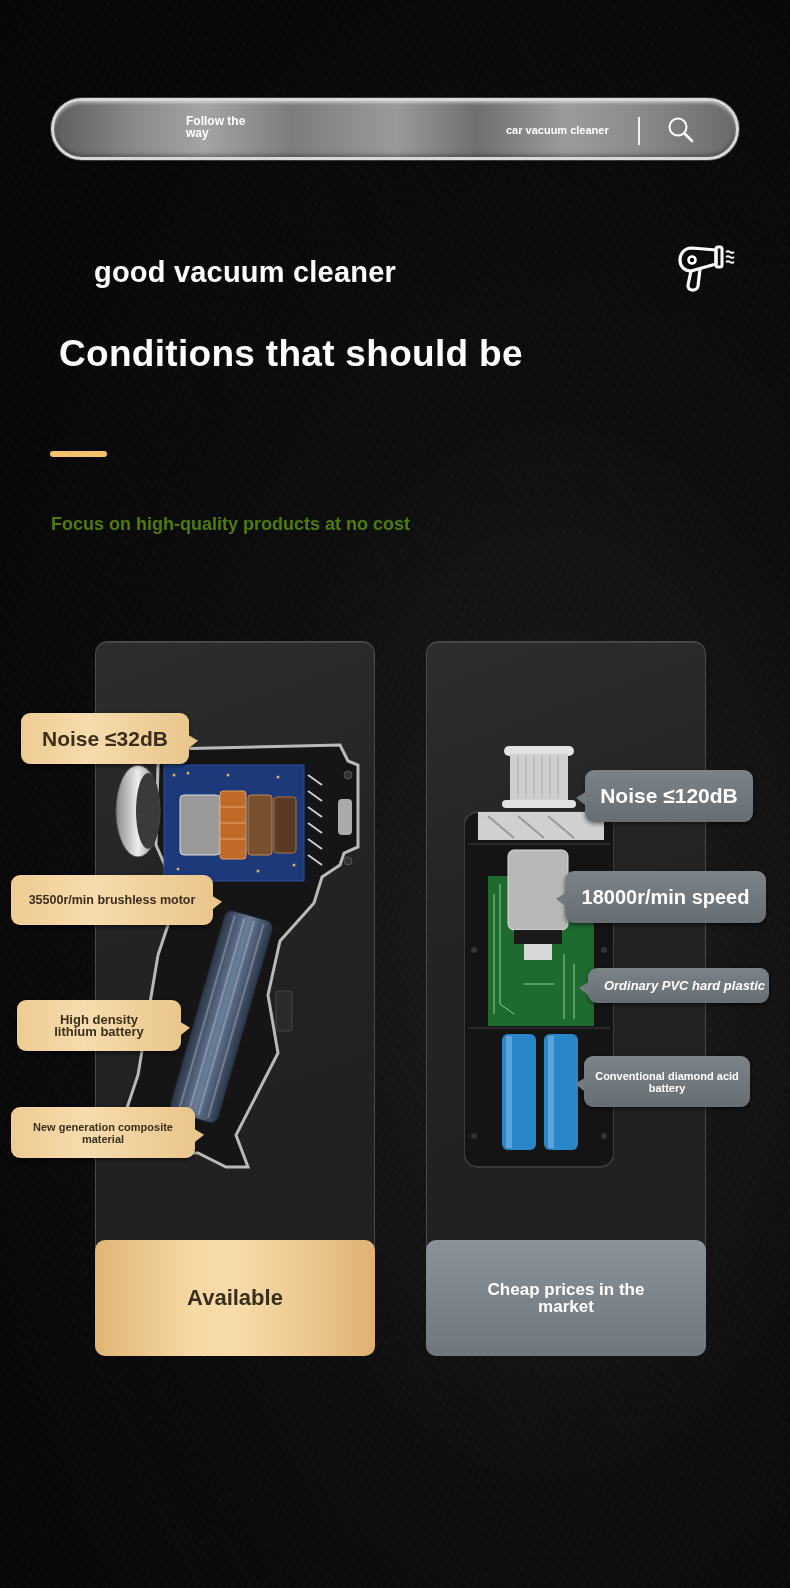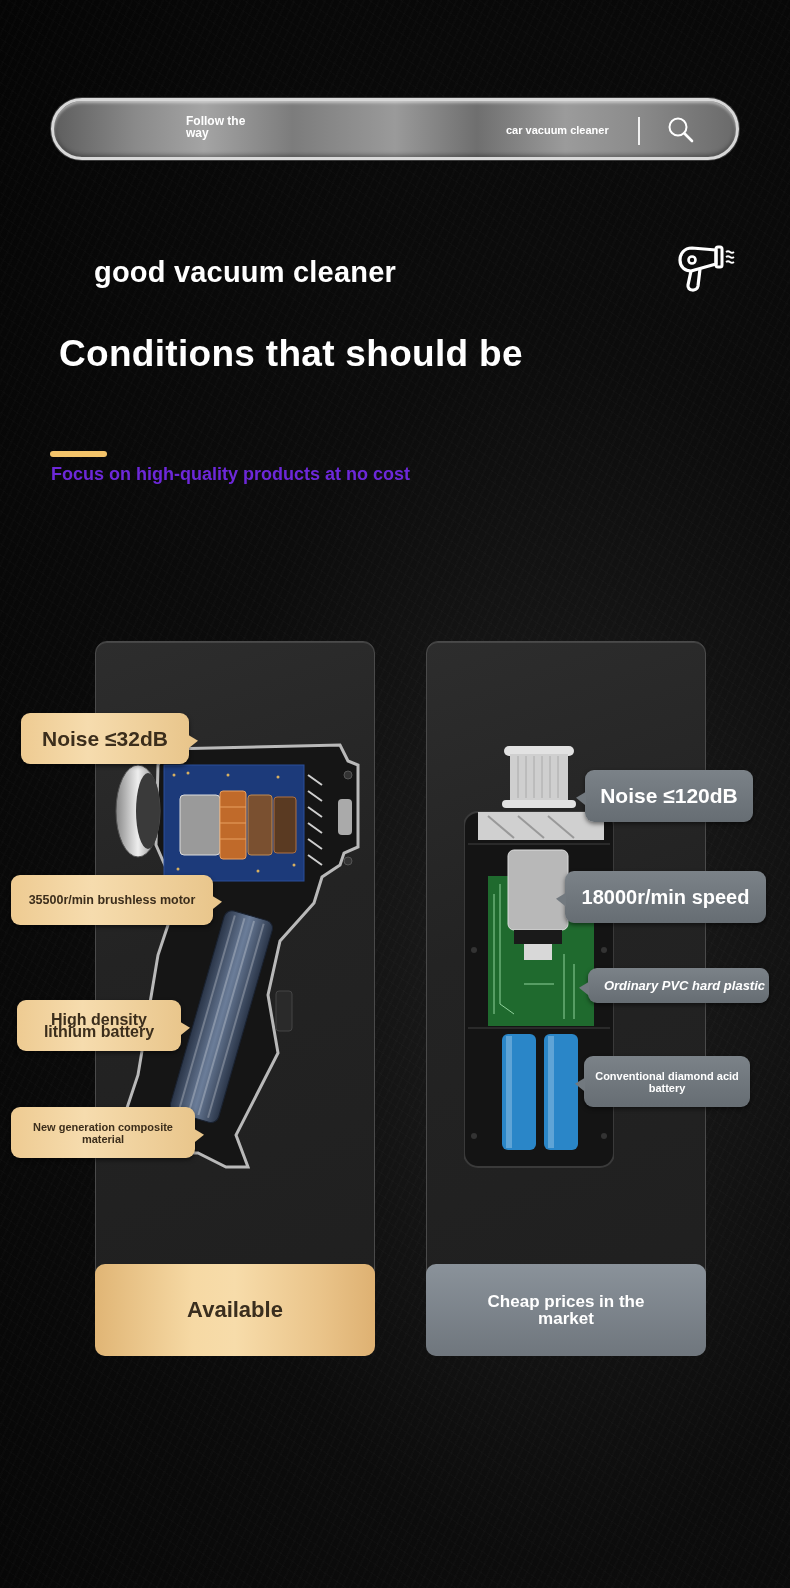--- a/index.html
+++ b/index.html
@@ -47,35 +47,35 @@
   .dryer-icon { position: absolute; left: 676px; top: 238px; width: 62px; height: 58px; }
   .headline {
     position: absolute; left: 59px; top: 333px;
     font-size: 37px; font-weight: bold; color: #fff; letter-spacing: 0.3px;
   }
   .accent-bar {
     position: absolute; left: 50px; top: 451px; width: 57px; height: 6px;
     border-radius: 3px; background: #f4c46a;
   }
   .subline {
-    position: absolute; left: 51px; top: 464px;
-    font-size: 18px; font-weight: bold; color: #6d28d9;
+    position: absolute; left: 51px; top: 514px;
+    font-size: 18px; font-weight: bold; color: #4d7c0f;
   }
   
   .card {
     position: absolute; top: 641px; height: 715px;
     border-radius: 12px;
     background: linear-gradient(160deg, #2d2d2d 0%, #232323 40%, #1f1f1f 100%);
     border: 1.5px solid #4a4a4a;
     box-shadow: inset 0 1px 0 rgba(255,255,255,0.12);
   }
   .card.left { left: 95px; width: 280px; }
   .card.right { left: 426px; width: 280px; }
   .card-footer {
-    position: absolute; left: -1px; right: -1px; bottom: -1px; height: 92px;
+    position: absolute; left: -1px; right: -1px; bottom: -1px; height: 116px;
     border-radius: 10px;
     display: flex; align-items: center; justify-content: center; text-align: center;
     font-weight: bold;
   }
   .card.left .card-footer {
     background: linear-gradient(90deg, #e0b575 0%, #f6d9a4 35%, #f7dcaa 50%, #eac48a 80%, #deb172 100%);
     color: #3a2e1e; font-size: 22px;
   }
   .card.right .card-footer {
     background: linear-gradient(180deg, #8a929a 0%, #6f767d 100%);
@@ -266,21 +266,21 @@
       <circle cx="140" cy="392" r="3" fill="#333"></circle>
   </svg>
 </div>
 
 <div class="tag gold" style="left:21px; top:713px; width:168px; height:51px; font-size:21px;">
   <span>Noise ≤32dB</span>
 </div>
 <div class="tag gold" style="left:11px; top:863px; width:202px; height:50px; font-size:12.5px;margin-top:12px;">
   <span>35500r/min brushless motor</span>
 </div>
-<div class="tag gold" style="left:17px; top:1000px; width:164px; height:51px; font-size:16px; line-height:12px; padding:0 22px;justify-content:center;">
+<div class="tag gold" style="left:17px; top:1000px; width:164px; height:51px; font-size:13px; line-height:12px; padding:0 22px;justify-content:center;">
   <span>High density lithium battery</span>
 </div>
 <div class="tag gold" style="left:11px; top:1107px; width:184px; height:51px; font-size:11px; line-height:12px; padding:0 14px;">
   <span>New generation composite material</span>
 </div>
 
 <div class="tag gray" style="left:585px; top:770px; width:168px; height:52px; font-size:21px;">
   <span>Noise ≤120dB</span>
 </div>
 <div class="tag gray" style="left:565px; top:871px; width:201px; height:52px; font-size:20px;">

